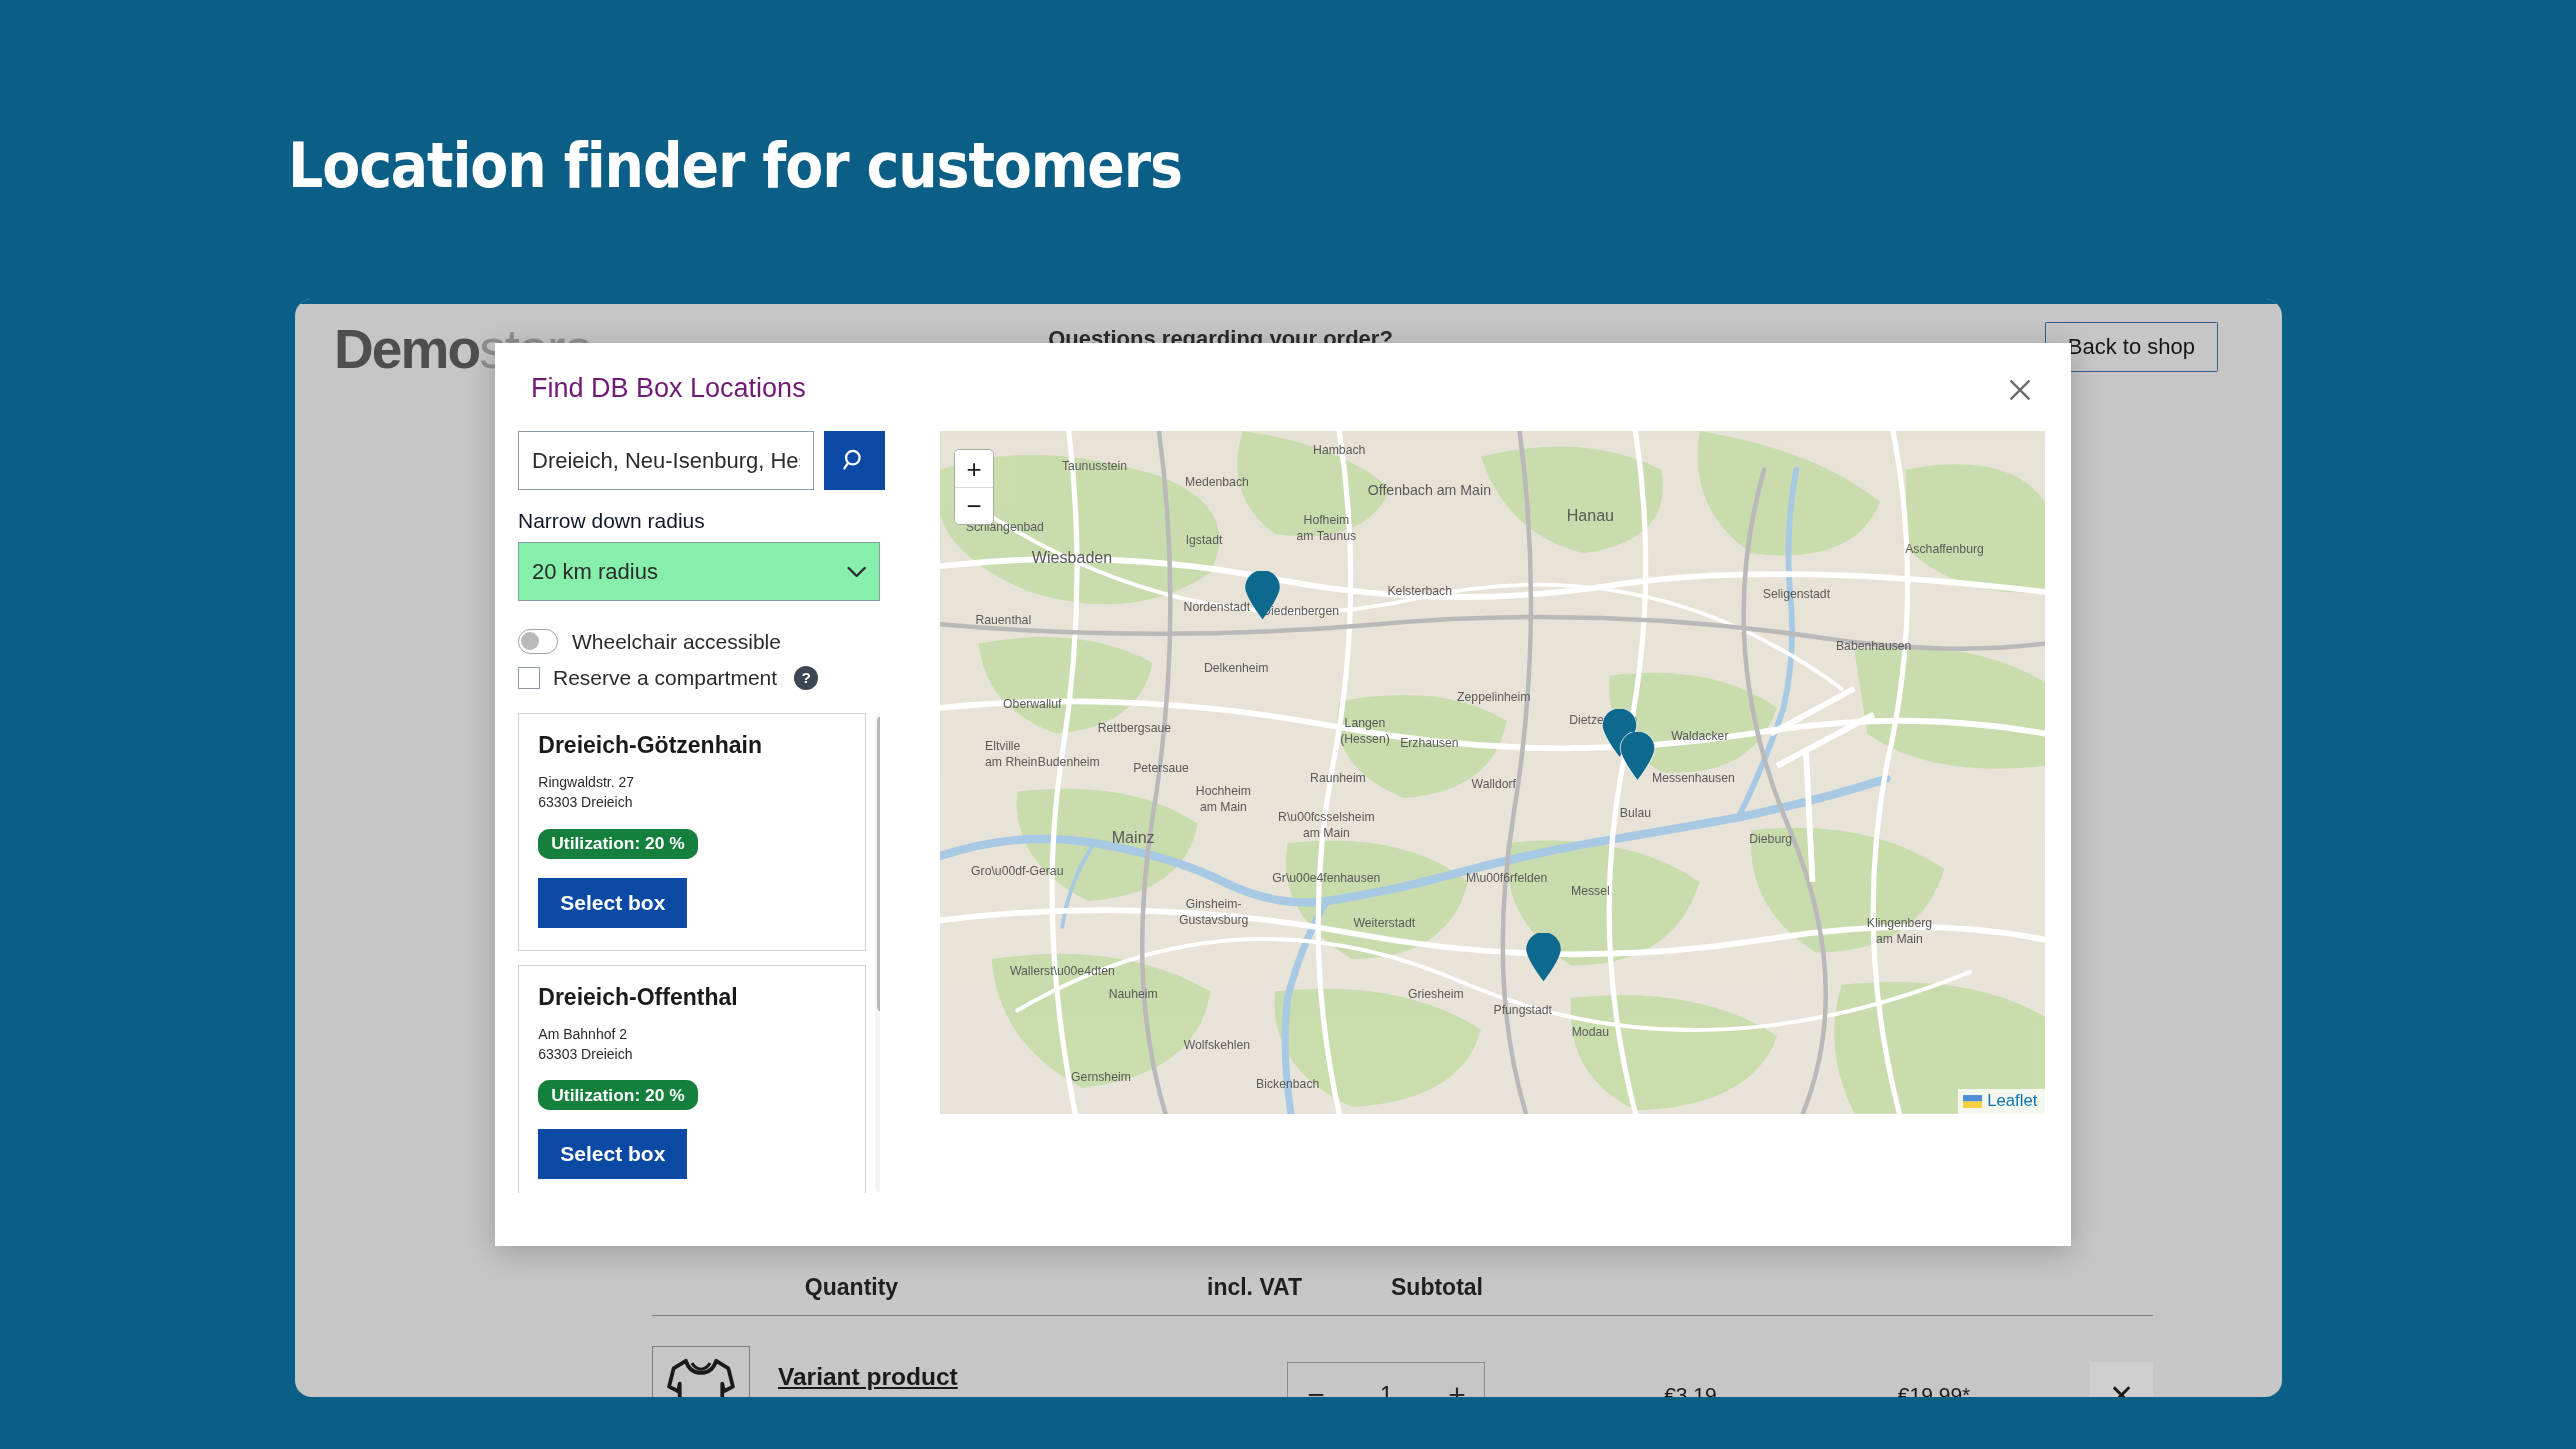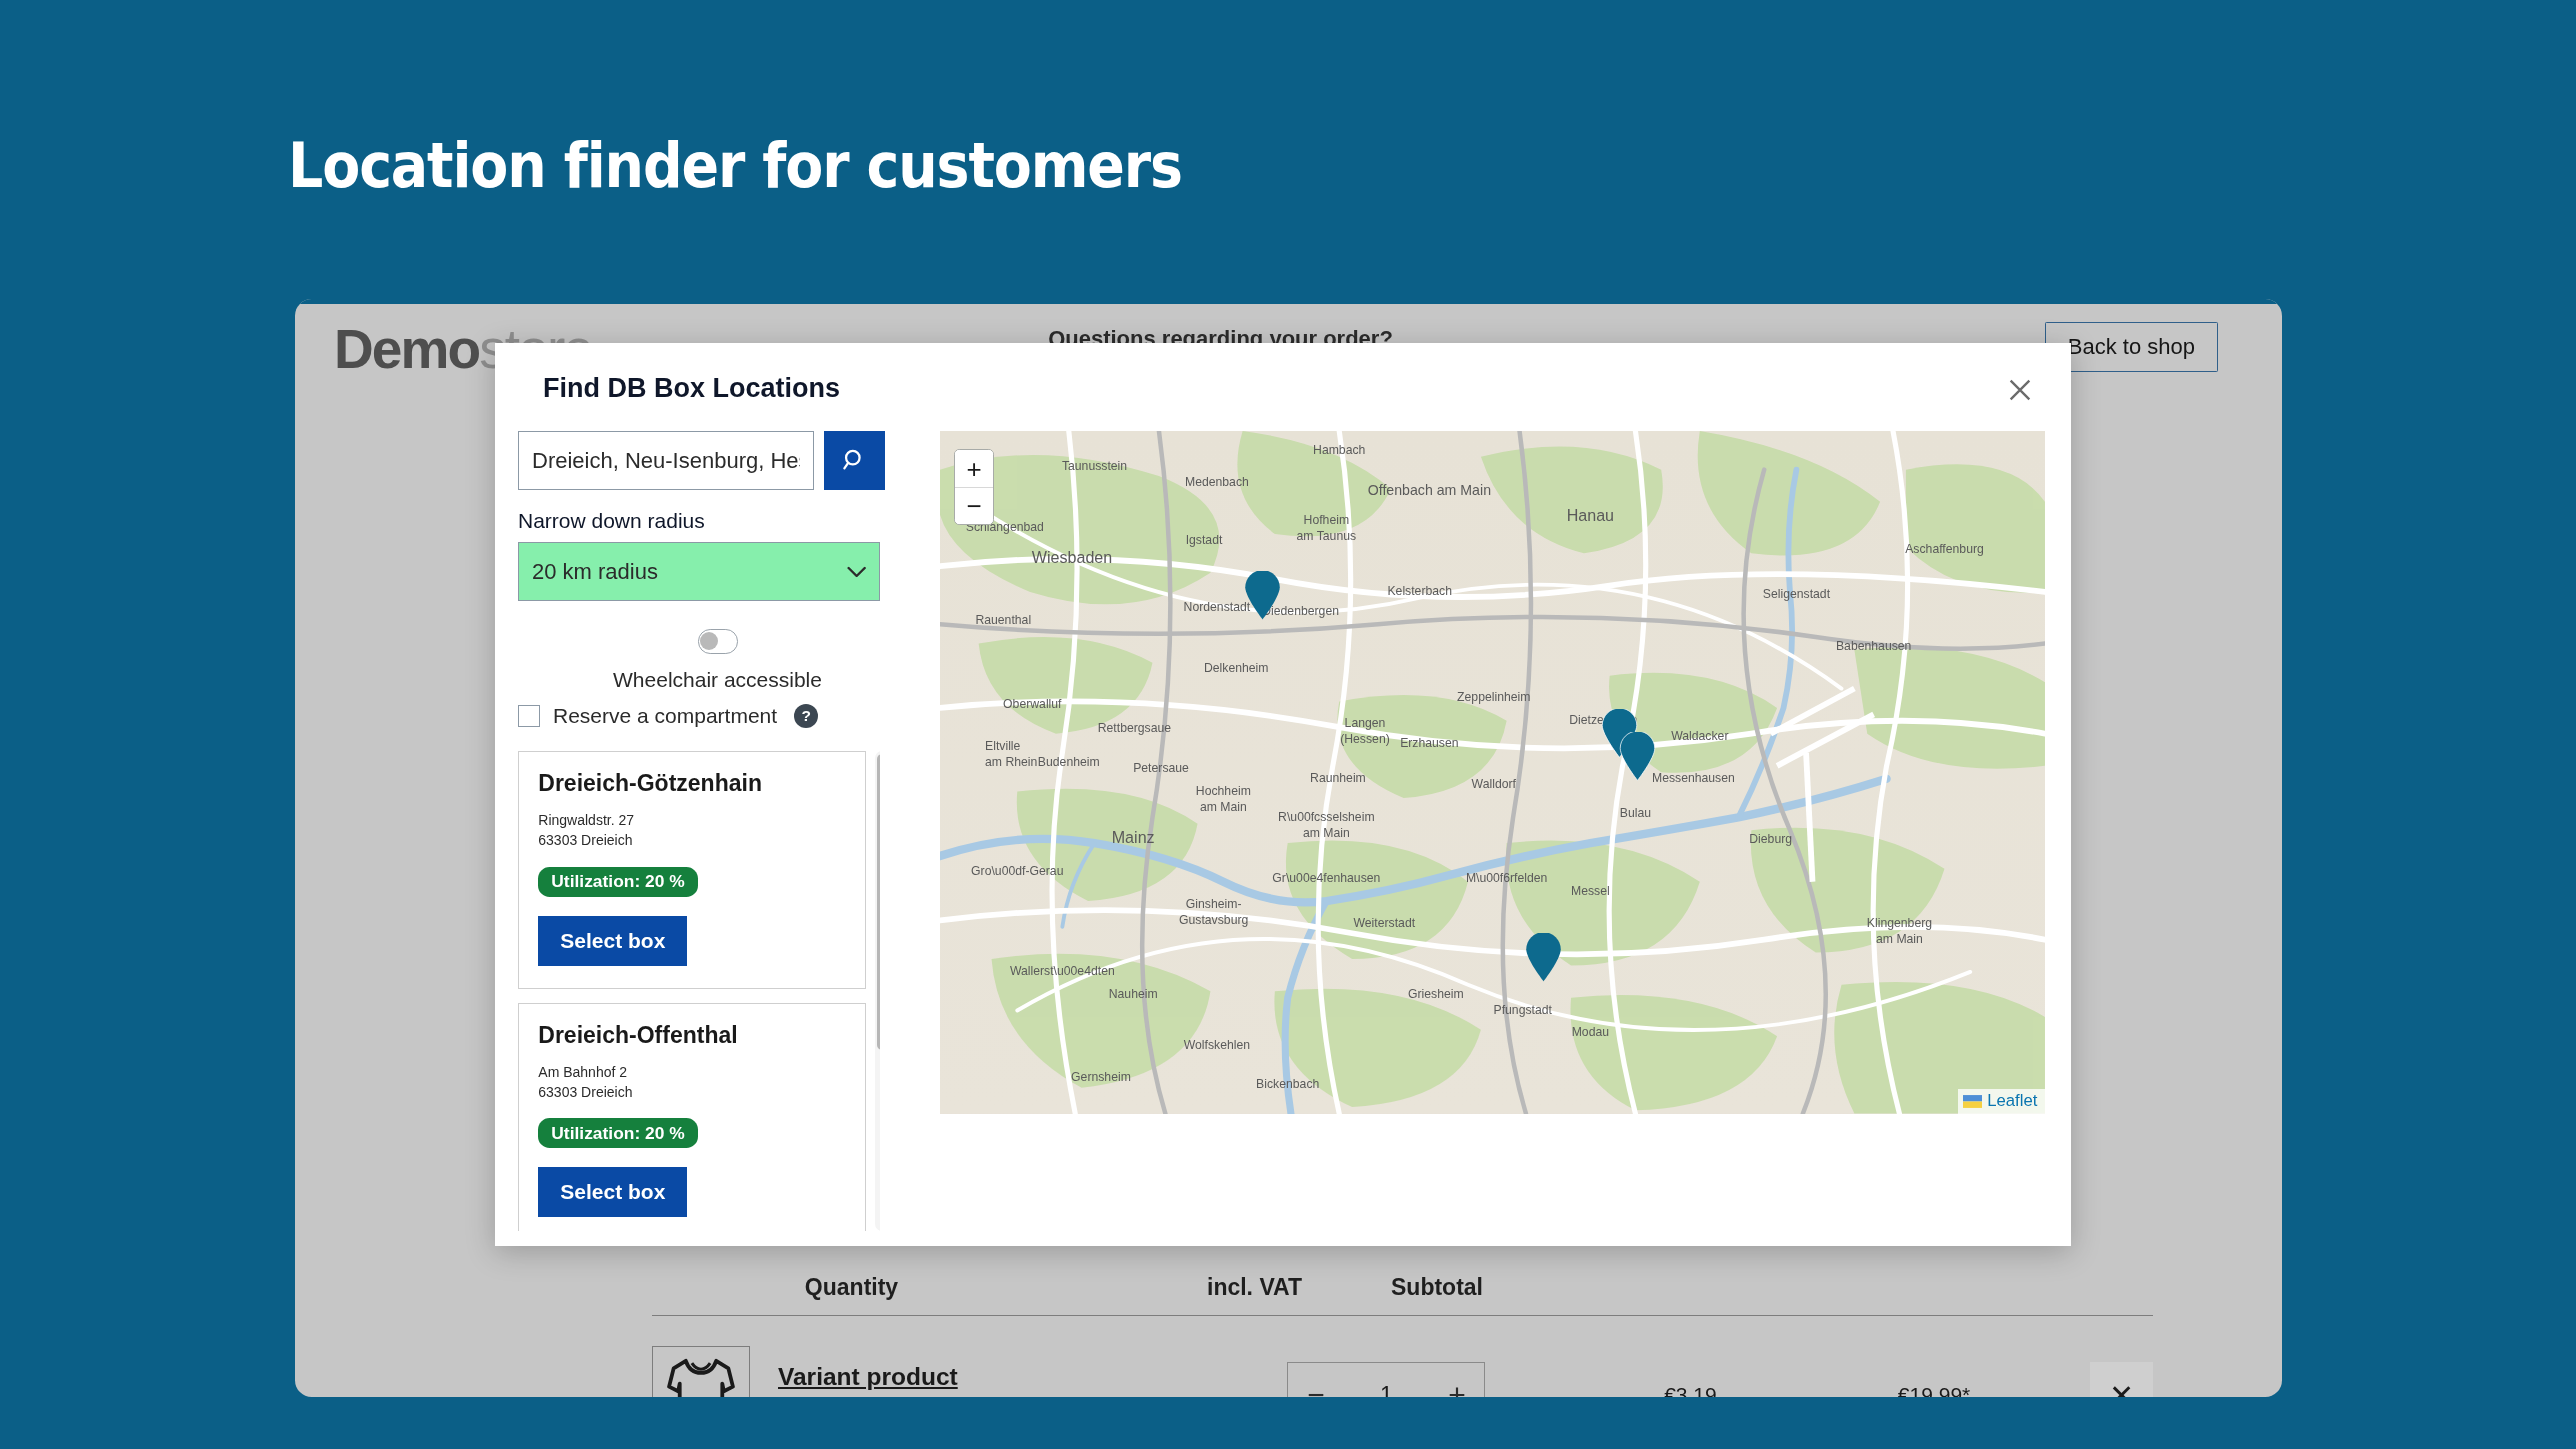--- a/index.html
+++ b/index.html
@@ -144,23 +144,22 @@
     background: #ffffff;
     box-shadow: 0 6.4px 28px rgba(0,0,0,0.22);
     z-index: 50;
   }
   .modal-head {
     position: relative;
     padding: 30px 36px 0 36px;
   }
   .modal-title {
     font-size: 27px;
-    font-weight: 700;
-    color: #0f172a;
-    margin-left: 12px;
+    font-weight: 400;
+    color: #701a75;
   }
   .modal-close {
     position: absolute;
     right: 23px; top: 18px;
     width: 57px; height: 57px;
     background: none; border: none; cursor: pointer;
     color: #6b6b6b;
   }
   .modal-close svg { width: 28px; height: 28px; display: block; margin: 0 auto; }
 
@@ -214,21 +213,21 @@
   }
   .select-chevron {
     position: absolute; right: 14px; top: 50%;
     transform: translateY(-50%);
     width: 19.3px; height: 11.6px;
     pointer-events: none;
   }
 
   .toggle-row {
     margin-top: 28px;
-    display: flex; align-items: center; gap: 14px; flex-direction: column;
+    display: flex; align-items: center; gap: 14px;
   }
   .toggle {
     width: 40px; height: 24.5px;
     border: 1.3px solid #9aa3ab;
     border-radius: 12.2px;
     background: #ffffff;
     position: relative;
     cursor: pointer;
     flex: none;
   }

